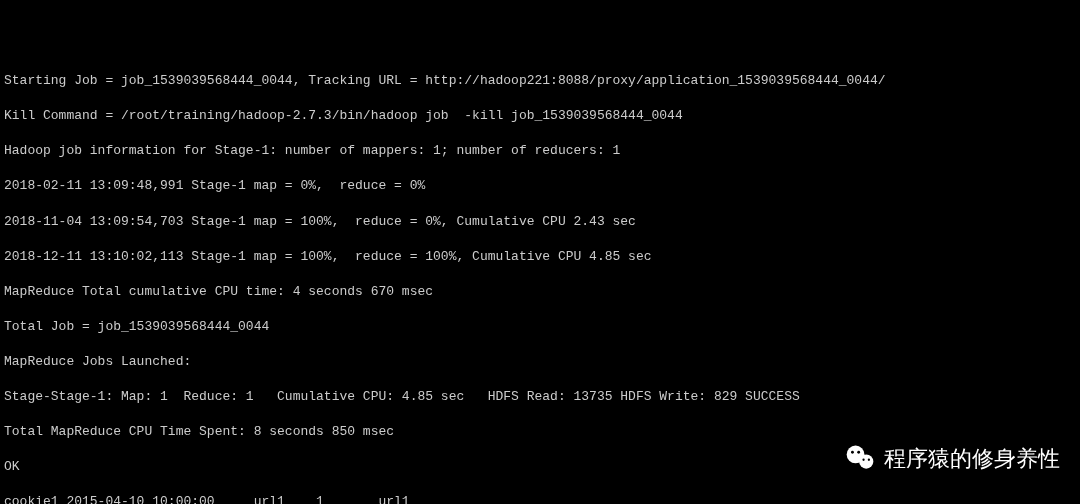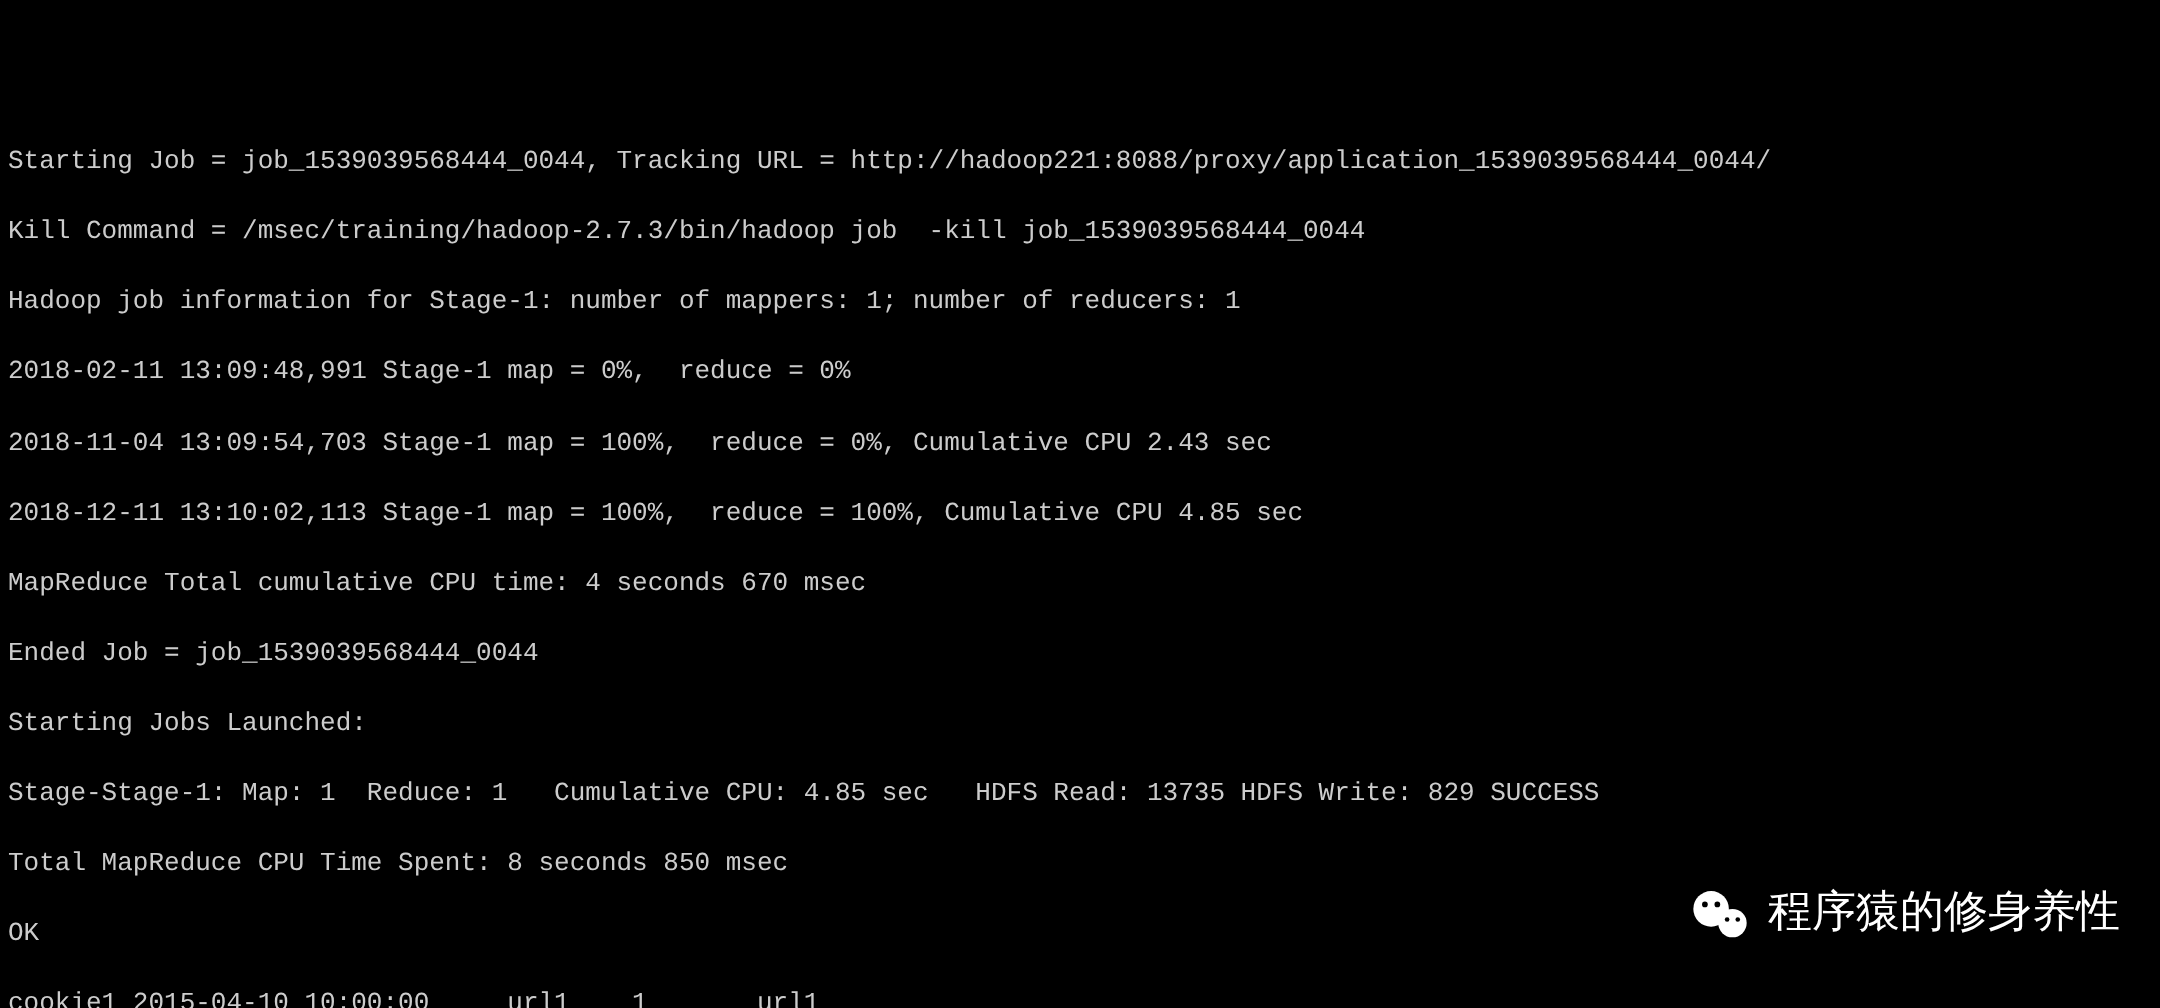--- a/index.html
+++ b/index.html
@@ -15,51 +15,51 @@
       overflow: hidden;
       white-space: pre;
       position: relative;
     }
     .line { display: block; }
     .watermark {
       position: absolute;
       bottom: 30px;
       right: 20px;
       display: flex;
-      align-items: center;
+      align-items: flex-end;
       gap: 8px;
       color: #fff;
-      font-family: Liberation Mono, monospace;
+      font-family: Liberation Serif, serif;
       font-size: 22px;
       font-weight: 500;
       text-shadow: 0 0 4px rgba(0,0,0,0.8);
     }
     .watermark-icon {
       width: 32px;
       height: 32px;
       display: flex;
       align-items: center;
       justify-content: center;
     }
     .watermark-icon svg { width: 32px; height: 32px; }
   </style>
 </head>
 <body>
 
 
 
 <span class="line">Starting Job = job_1539039568444_0044, Tracking URL = http://hadoop221:8088/proxy/application_1539039568444_0044/</span>
-<span class="line">Kill Command = /msec/training/hadoop-2.7.3/bin/hadoop job  -kill job_1539039568444_0044</span>
+<span class="line">Kill Command = /root/training/hadoop-2.7.3/bin/hadoop job  -kill job_1539039568444_0044</span>
 <span class="line">Hadoop job information for Stage-1: number of mappers: 1; number of reducers: 1</span>
 <span class="line">2018-02-11 13:09:48,991 Stage-1 map = 0%,  reduce = 0%</span>
 <span class="line">2018-11-04 13:09:54,703 Stage-1 map = 100%,  reduce = 0%, Cumulative CPU 2.43 sec</span>
 <span class="line">2018-12-11 13:10:02,113 Stage-1 map = 100%,  reduce = 100%, Cumulative CPU 4.85 sec</span>
 <span class="line">MapReduce Total cumulative CPU time: 4 seconds 670 msec</span>
-<span class="line">Ended Job = job_1539039568444_0044</span>
-<span class="line">Starting Jobs Launched:</span>
+<span class="line">Total Job = job_1539039568444_0044</span>
+<span class="line">MapReduce Jobs Launched:</span>
 <span class="line">Stage-Stage-1: Map: 1  Reduce: 1   Cumulative CPU: 4.85 sec   HDFS Read: 13735 HDFS Write: 829 SUCCESS</span>
 <span class="line">Total MapReduce CPU Time Spent: 8 seconds 850 msec</span>
 <span class="line">OK</span>
 <span class="line">cookie1 2015-04-10 10:00:00     url1    1       url1</span>
 
 
 
 
 
 

